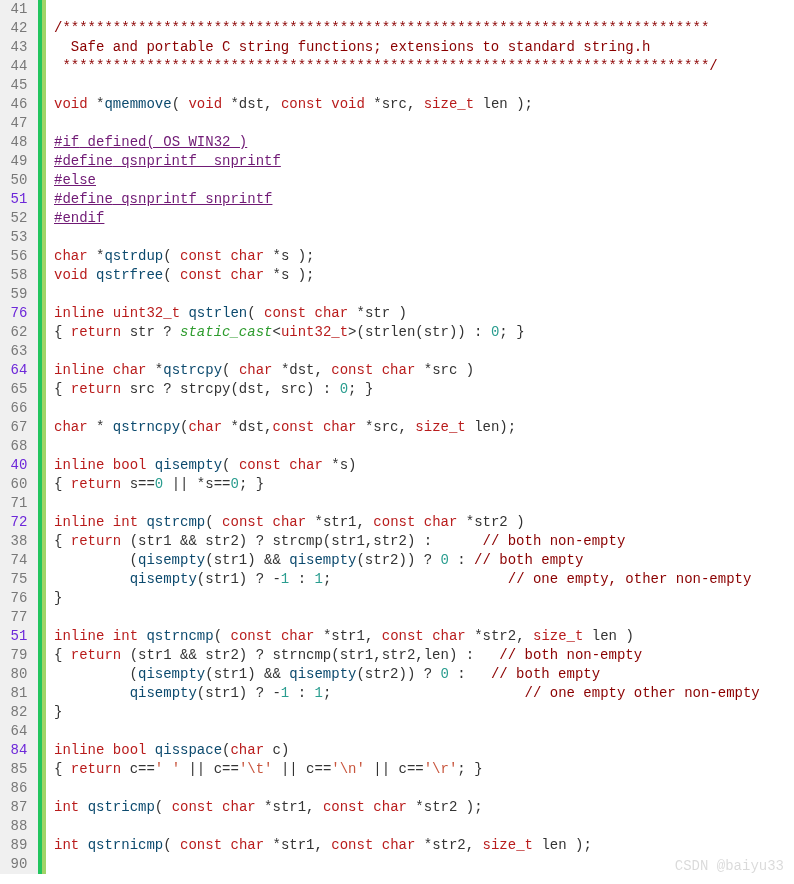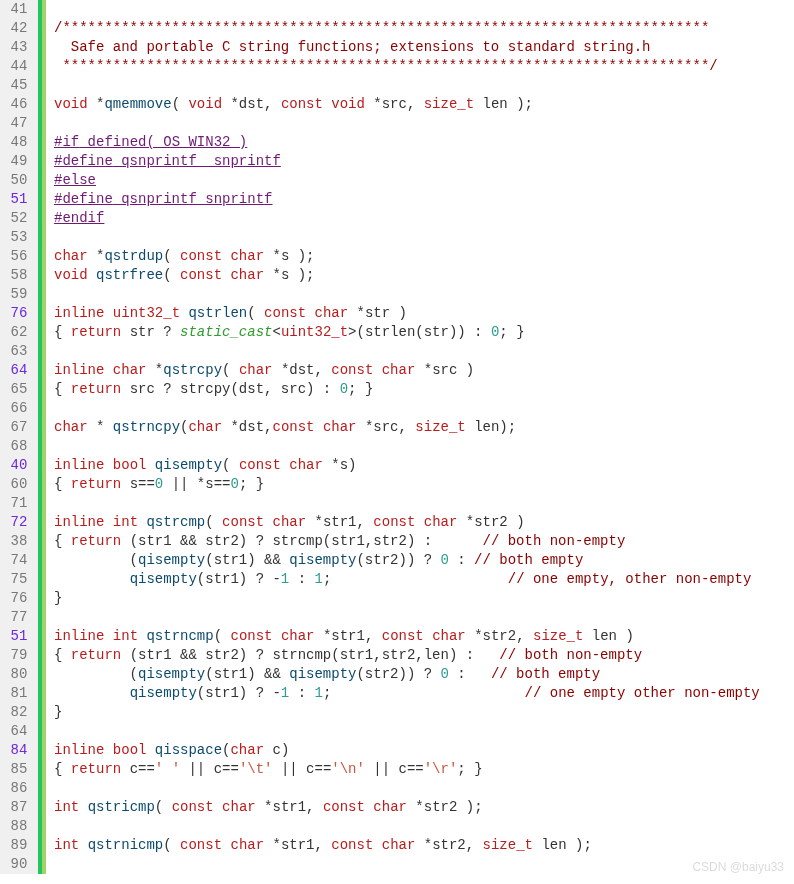--- a/index.html
+++ b/index.html
@@ -48,22 +48,22 @@
 .c-num { color: #2a9d8f; }
 .c-str { color: #c8553d; }
 .c-op { color: #333; }
 .c-id { color: #333; font-family: Liberation Mono, monospace; }
 .c-tpl { color: #2e9c2e; font-style: italic; }
 .watermark {
   position: absolute;
   right: 10px;
   bottom: 10px;
   color: rgba(0,0,0,0.15);
-  font-size: 12px;
-  font-family: Liberation Sans, sans-serif;
+  font-size: 14px;
+  font-family: Liberation Mono, monospace;
   pointer-events: none;
 }
 </style>
 </head>
 <body>
 
 <div class="editor">
   <div class="gutter" id="gutter">
       <div class="ln">41</div>
       <div class="ln">42</div>

